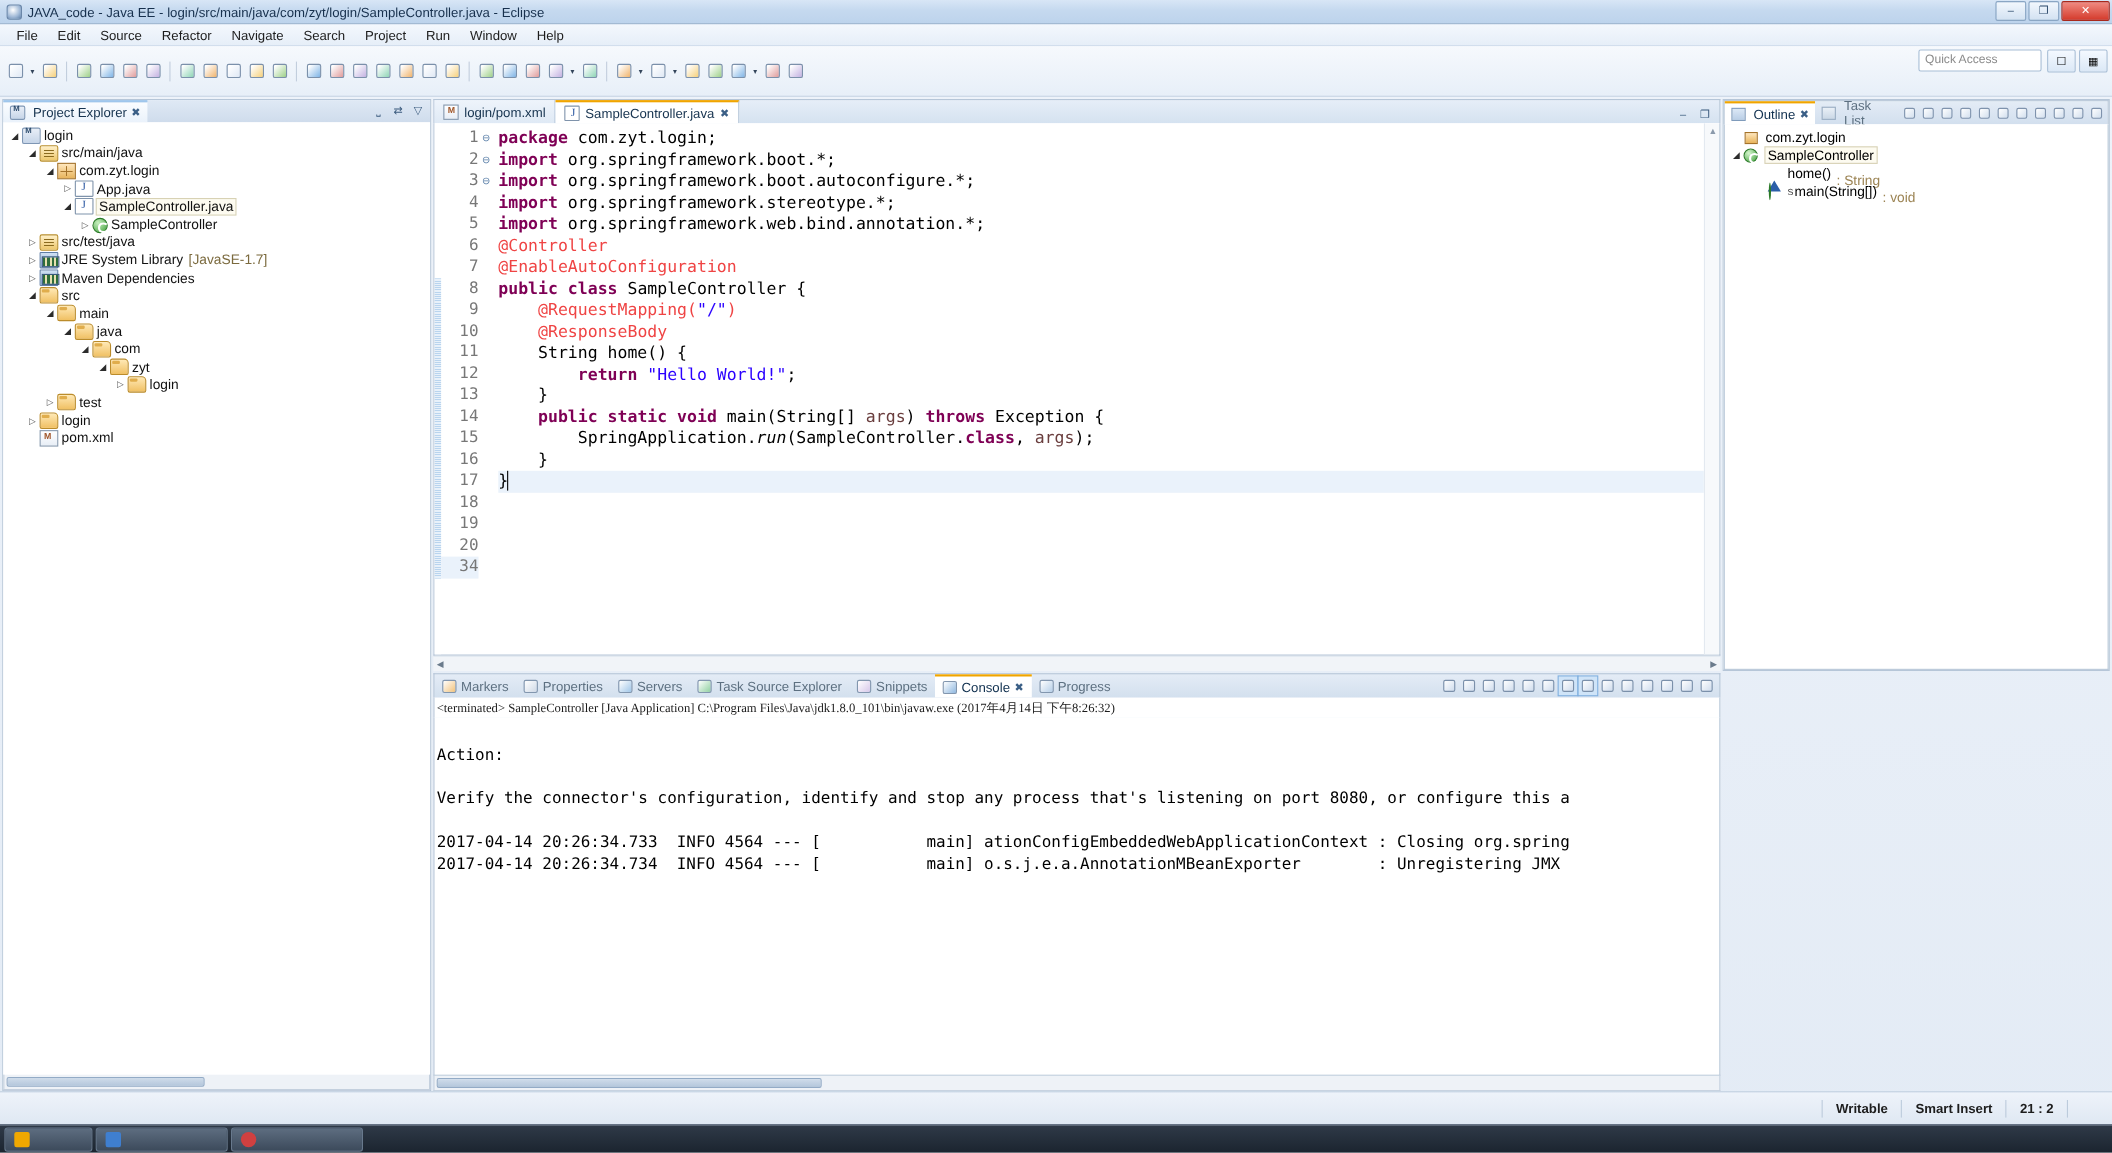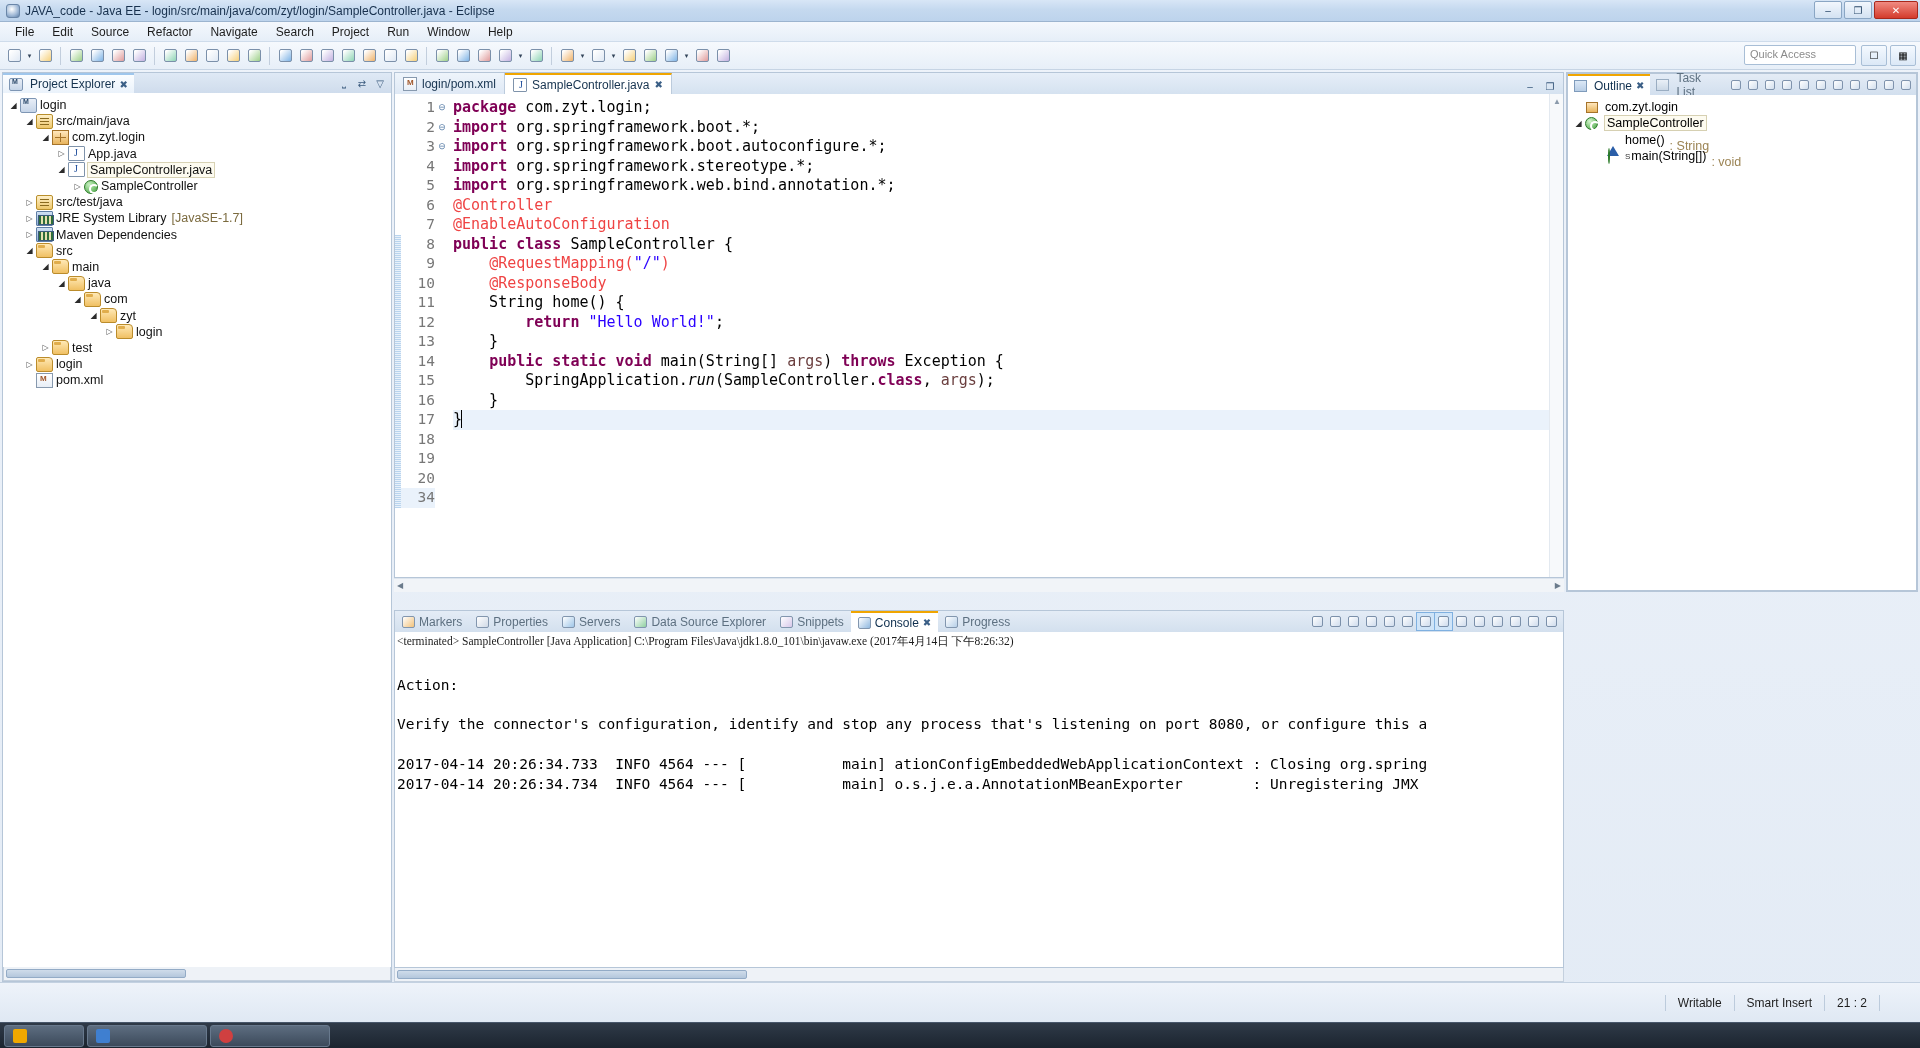--- a/index.html
+++ b/index.html
@@ -27,21 +27,21 @@
     background:linear-gradient(#f2f7fd,#d3e2f2);display:flex;align-items:center;
     justify-content:center;font-size:10px;color:#2c4a6b;}
   .win-btn.close{background:linear-gradient(#f08b82,#d43b2c);border-color:#a8281c;color:#fff;width:44px;}
 
   
   .menubar{height:20px;display:flex;align-items:center;padding-left:6px;gap:0;
     background:linear-gradient(#f4f8fd,#e6eef8);border-bottom:1px solid #cfdceb;}
   .menubar .mi{padding:2px 9px;font-size:12px;color:#1d1d1d;cursor:default;}
 
   
-  .toolbar{height:28px;display:flex;align-items:center;padding:0 4px;gap:1px;
+  .toolbar{height:46px;display:flex;align-items:center;padding:0 4px;gap:1px;
     background:linear-gradient(#f6f9fd,#e7eff8);border-bottom:1px solid #c6d4e4;position:relative;}
   .tb-ico{width:20px;height:20px;border-radius:2px;display:flex;align-items:center;justify-content:center;
     font-size:11px;line-height:1;position:relative;}
   .tb-sep{width:1px;height:18px;background:#c2cedd;margin:0 4px;}
   .tb-caret{width:9px;height:20px;display:flex;align-items:center;justify-content:center;
     font-size:7px;color:#33445a;}
   .qa{position:absolute;right:64px;top:3px;width:112px;height:20px;border:1px solid #a8bed6;
     background:#fff;border-radius:2px;font-size:11px;color:#8b8b8b;padding:2px 5px;}
   .qa-perps{position:absolute;right:4px;top:3px;display:flex;gap:3px;}
   .qa-perp{width:26px;height:21px;border:1px solid #a8bed6;border-radius:2px;
@@ -119,21 +119,21 @@
   .str{color:#2a00ff;}
   .ann{color:#ef4444;}
   .static-it{font-style:italic;}
   .param{color:#6a3e3e;}
   .hl-line{background:#eaf2fb;display:block;}
   .ed-hscroll{height:14px;background:#f1f4f8;border-top:1px solid #dde5ee;display:flex;align-items:center;
     justify-content:space-between;padding:0 3px;font-size:8px;color:#6b7b8c;}
   .marker-col{width:14px;background:#f7f9fb;border-left:1px solid #e3e9f0;flex:none;}
 
   
-  #console-area{flex:1;display:flex;flex-direction:column;min-height:0;margin-top:18px;}
+  #console-area{flex:1;display:flex;flex-direction:column;min-height:0;margin-top:2px;}
   .cons-tabbar{height:22px;display:flex;align-items:center;gap:0;
     background:linear-gradient(#e4ecf6,#d3e0ee);border:1px solid #b6c6d8;border-bottom:none;position:relative;}
   .cons-tab{display:flex;align-items:center;gap:4px;padding:0 7px;height:21px;font-size:12px;color:#5d7081;}
   .cons-tab.active{color:#10304f;background:#fff;border-top:2px solid #f0a500;}
   .cons-tools{margin-left:auto;display:flex;align-items:center;gap:1px;padding-right:3px;}
   .ct{width:17px;height:17px;display:flex;align-items:center;justify-content:center;font-size:10px;color:#3a5a7d;}
   .ct.on{background:#cfe4f8;outline:1px solid #7fb0e0;}
   .cons-head{height:18px;background:#fff;border-left:1px solid #b6c6d8;border-right:1px solid #b6c6d8;
     font-size:11.5px;color:#1b1b1b;padding:2px 0 0 2px;white-space:nowrap;overflow:hidden;font-family:Liberation Serif, serif;}
   .cons-body{flex:1;background:#fff;border:1px solid #b6c6d8;border-top:none;overflow:hidden;
@@ -161,22 +161,22 @@
     border-radius:50%;border-right-color:transparent;}
   .ic-tri{width:0;height:0;border-left:6px solid transparent;border-right:6px solid transparent;
     border-bottom:10px solid #2b5ea8;margin:3px 0 0 2px;}
   .ic-dot{width:9px;height:9px;border-radius:50%;margin:4px 0 0 3px;
     background:radial-gradient(circle at 35% 30%,#bff0b8,#3f9f3a);border:1px solid #2b7a28;}
   .osup{font-size:8px;color:#333;vertical-align:super;margin-right:1px;}
   .otype{color:#9c8454;margin-left:5px;margin-top:12px;}
   .osel{background:#fdfbf0;outline:1px solid #d6d0b2;padding:0 2px;}
 
   
-  .statusbar{height:40px;display:flex;align-items:center;
-    background:linear-gradient(#eef3fa,#dfe8f3);border-top:1px solid #c3d1e1;font-size:12px;color:#1d1d1d;}
+  .statusbar{height:30px;display:flex;align-items:center;
+    background:linear-gradient(#eef3fa,#dfe8f3);border-top:1px solid #c3d1e1;font-size:12px;color:#1d1d1d;font-weight:bold;}
   .sb-cell{padding:0 12px;height:22px;display:flex;align-items:center;}
   .sb-div{width:1px;height:16px;background:#bccbdc;}
   .sb-spacer{flex:1;}
 
   
   .taskbar{height:26px;background:linear-gradient(#2f3a48,#1b242f);display:flex;align-items:center;
     padding:0 4px;gap:3px;border-top:1px solid #47566a;}
   .tb-item{height:22px;border-radius:3px;background:linear-gradient(#5d6d80,#3c4a5b);
     border:1px solid #68798d;display:flex;align-items:center;padding:0 8px;gap:5px;}
   .tb-sq{width:14px;height:14px;border-radius:2px;}
@@ -520,21 +520,21 @@
             <div class="cons-tab">
               <span style="display: inline-block; width: 13px; height: 12px; border: 1px solid rgb(130, 150, 174); border-radius: 2px; background: linear-gradient(135deg, rgb(255, 255, 255), rgb(207, 217, 230));"></span>
               <span>Properties</span>
             </div>
             <div class="cons-tab">
               <span style="display: inline-block; width: 13px; height: 12px; border: 1px solid rgb(130, 150, 174); border-radius: 2px; background: linear-gradient(135deg, rgb(255, 255, 255), rgb(159, 198, 232));"></span>
               <span>Servers</span>
             </div>
             <div class="cons-tab">
               <span style="display: inline-block; width: 13px; height: 12px; border: 1px solid rgb(130, 150, 174); border-radius: 2px; background: linear-gradient(135deg, rgb(255, 255, 255), rgb(143, 208, 160));"></span>
-              <span>Data Source Explorer</span>
+              <span>Task Source Explorer</span>
             </div>
             <div class="cons-tab">
               <span style="display: inline-block; width: 13px; height: 12px; border: 1px solid rgb(130, 150, 174); border-radius: 2px; background: linear-gradient(135deg, rgb(255, 255, 255), rgb(215, 200, 234));"></span>
               <span>Snippets</span>
             </div>
             <div class="cons-tab active">
               <span style="display: inline-block; width: 13px; height: 12px; border: 1px solid rgb(130, 150, 174); border-radius: 2px; background: linear-gradient(135deg, rgb(255, 255, 255), rgb(143, 184, 224));"></span>
               <span>Console</span>
               <span style="font-size: 10px; color: rgb(59, 95, 134);">✖</span>
             </div>

